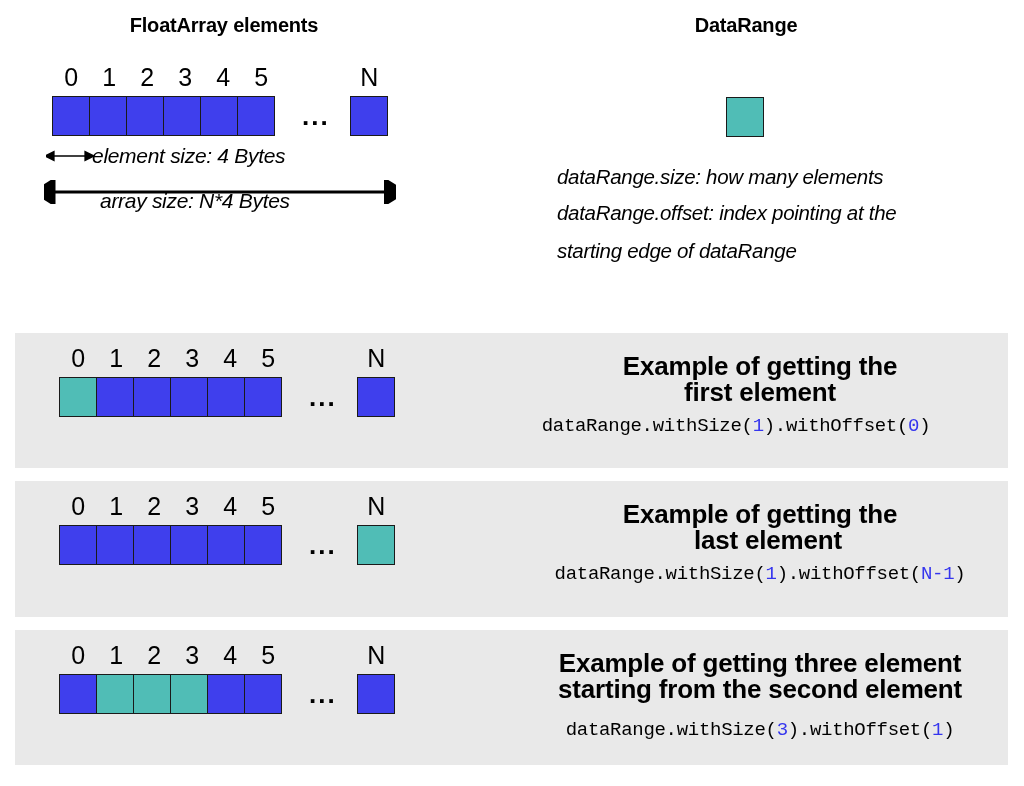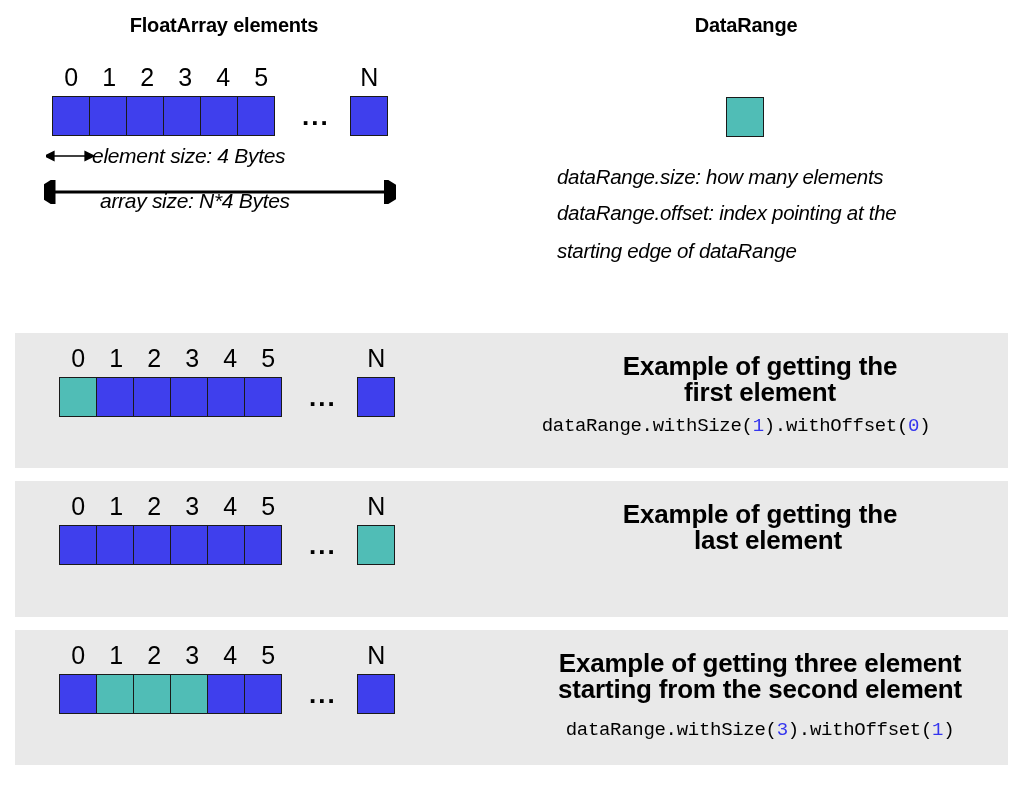--- a/index.html
+++ b/index.html
@@ -219,20 +219,21 @@
       <div class="cell blue" style="left:148px;"></div>
       <div class="cell blue" style="left:185px;"></div>
       <div class="ellipsis" style="left:250px;">...</div>
       <div class="cell teal" style="left:298px;"></div>
     </div>
   </div>
 
   <div class="panel-caption" style="left:497px; top:20px; width:496px;">Example of getting the</div>
   <div class="panel-caption" style="left:505px; top:46px; width:496px;">last element</div>
 
+  <div class="panel-code" style="left:497px; top:82px; width:496px;"><span>dataRange.withSize(</span><span class="code-num">1</span><span>).withOffset(</span><span class="code-num">N-1</span><span>)</span></div>
 </div>
 
 <div class="panel" style="top:630px; height:135px;">
 
   <div class="array-widget" style="left:44px; top:10px;">
     <div class="idx-row">
       <div class="idx-label" style="left:0px;">0</div>
       <div class="idx-label" style="left:38px;">1</div>
       <div class="idx-label" style="left:76px;">2</div>
       <div class="idx-label" style="left:114px;">3</div>

